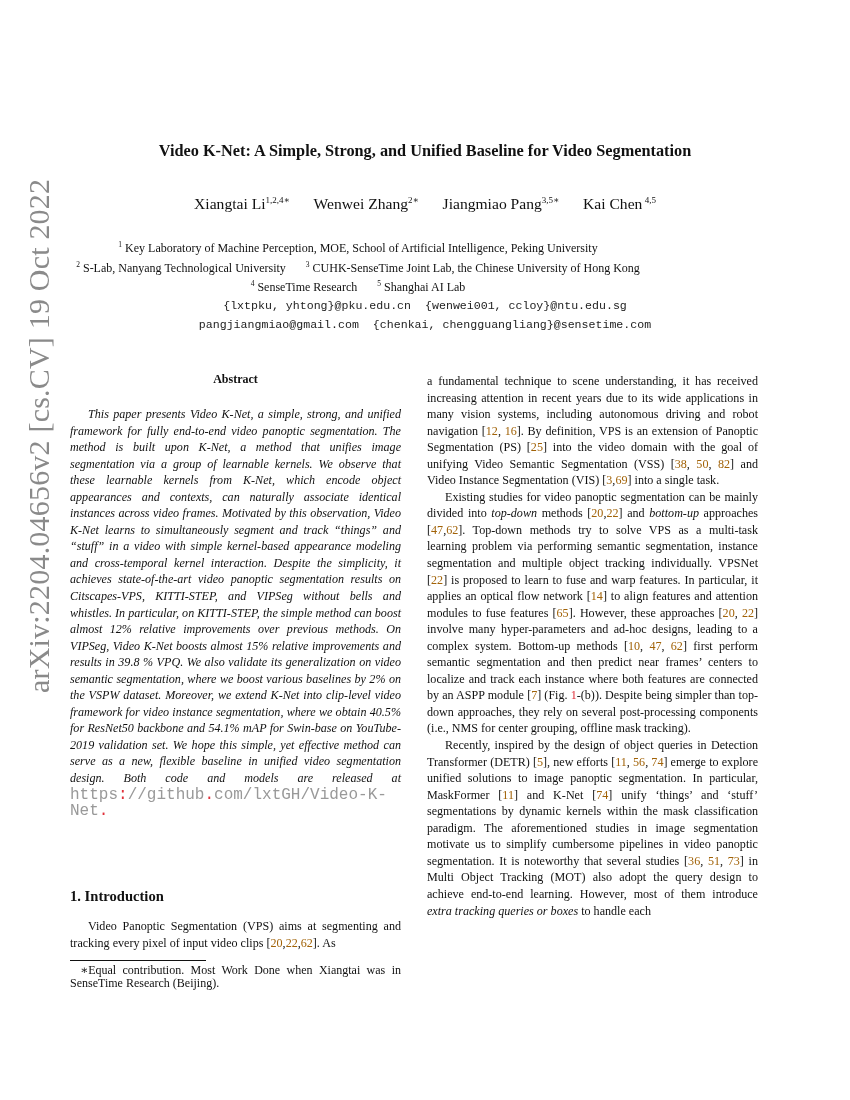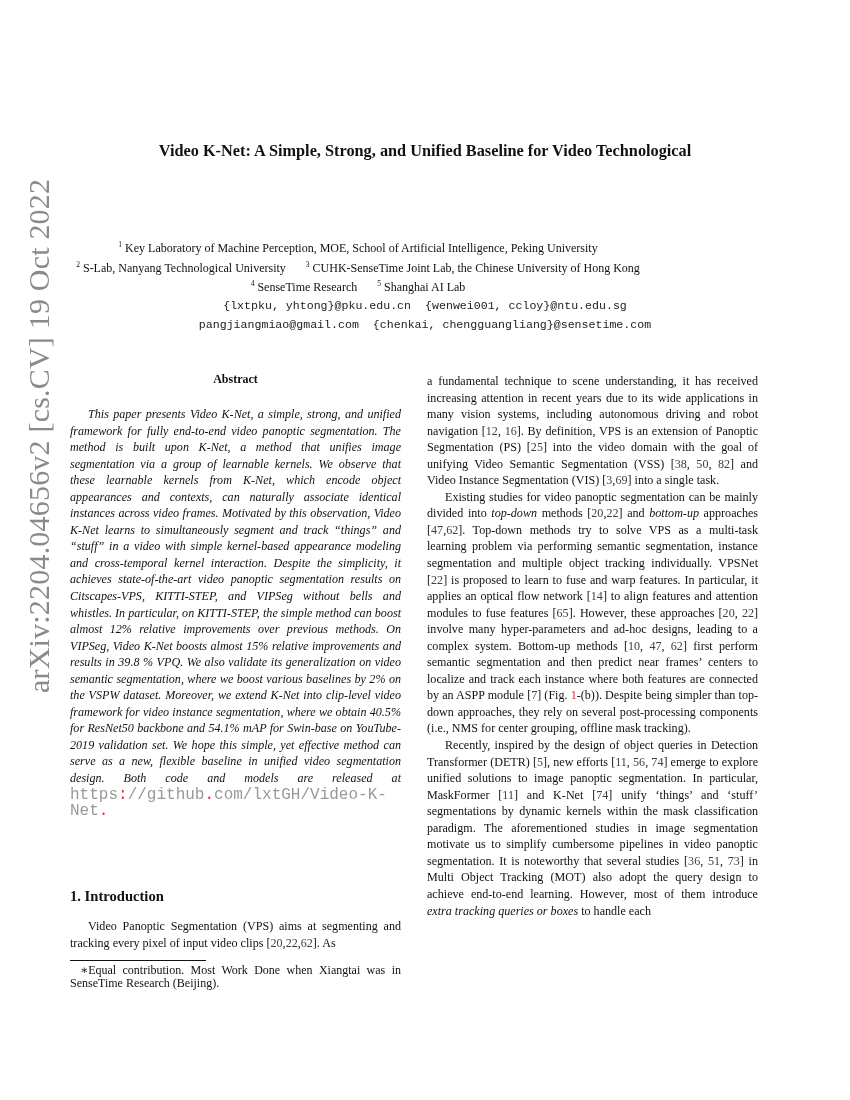--- a/index.html
+++ b/index.html
@@ -20,39 +20,45 @@
   .email { position: absolute; left: 0; width: 850px; text-align: center;
            font-family: "Liberation Mono", "DejaVu Sans Mono", monospace; font-size: 11.6px; color: #222; }
   .email .gap { display: inline-block; width: 14px; }
   .col { position: absolute; width: 331px; font-size: 12.1px; line-height: 16.55px; text-align: justify; }
   .col-left { left: 70px; }
   .col-right { left: 427px; top: 373px; }
   .abs-head { position: absolute; left: 70px; top: 372px; width: 331px; text-align: center;
               font-weight: bold; font-size: 12px; }
   .abs-body { top: 406px; font-style: italic; }
   .p { margin: 0; text-indent: 18px; }
-  .cite { color: #404040; }
+  .cite { color: #a16207; }
   .figref { color: #e0303a; }
   .url { font-family: "Liberation Mono", monospace; font-style: normal; color: #999; font-size: 16px; }
   .url .r { color: #e0303a; }
   .sec-head { position: absolute; left: 70px; top: 888px; font-weight: bold; font-size: 14.6px; }
   .intro { top: 918px; }
   .fn-rule { position: absolute; left: 70px; top: 960px; width: 136px; border-top: 1px solid #111; }
   .footnote { position: absolute; left: 70px; top: 964px; width: 331px; font-size: 12px;
               line-height: 13px; text-align: justify; }
   .footnote .fi { text-indent: 10px; margin: 0; }
 </style>
 </head>
 <body>
 
 <div class="arxiv-stamp">arXiv:2204.04656v2  [cs.CV]  19 Oct 2022</div>
 
-<div class="title">Video K-Net: A Simple, Strong, and Unified Baseline for Video Technological</div>
+<div class="title">Video K-Net: A Simple, Strong, and Unified Baseline for Video Segmentation</div>
 
 <div class="authors">
+  <div>
+    <span class="a"><span>Xiangtai Li</span><sup>1,2,4∗</sup></span>
+    <span class="a"><span>Wenwei Zhang</span><sup>2∗</sup></span>
+    <span class="a"><span>Jiangmiao Pang</span><sup>3,5∗</sup></span>
+    <span class="a"><span>Kai Chen</span><sup> 4,5</sup></span>
+  </div>
 </div>
 
 <div class="affil" style="top:240px;">
   <sup>1</sup>
   <span>Key Laboratory of Machine Perception, MOE, School of Artificial Intelligence, Peking University</span>
 </div>
 <div class="affil" style="top:260px;">
   <sup>2</sup>
   <span>S-Lab, Nanyang Technological University</span>
   <span class="gap"></span>

